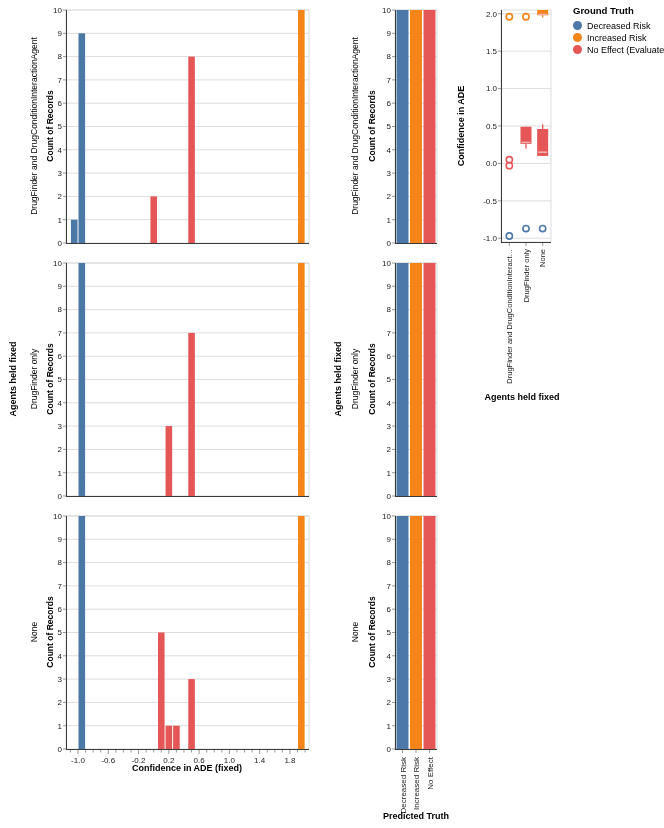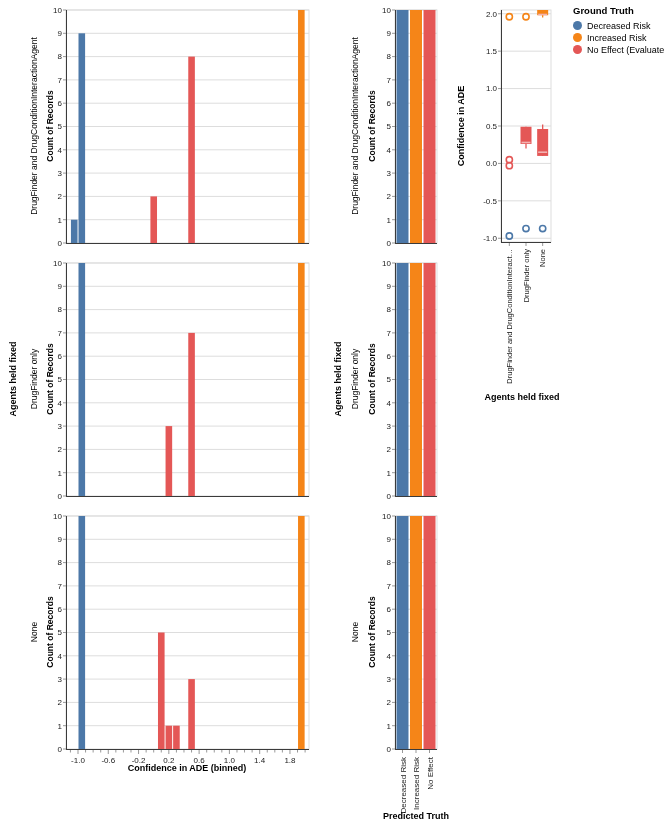--- a/index.html
+++ b/index.html
@@ -352,21 +352,21 @@
       <text x="0" y="0" text-anchor="end" font-size="7.5" fill="#1a1a1a" transform="translate(545.1666666666666,249) rotate(-90)">None</text>
     </svg>
 
   <div class="vtext axis-title" style="left:13px;top:379px">Agents held fixed</div>
   <div class="vtext facet-label" style="left:34px;top:126px">DrugFinder and DrugConditionInteractionAgent</div>
   <div class="vtext facet-label" style="left:34px;top:379px">DrugFinder only</div>
   <div class="vtext facet-label" style="left:34px;top:632px">None</div>
   <div class="vtext count-title" style="left:50px;top:126px">Count of Records</div>
   <div class="vtext count-title" style="left:50px;top:379px">Count of Records</div>
   <div class="vtext count-title" style="left:50px;top:632px">Count of Records</div>
-  <div class="htext axis-title" style="left:187px;top:768px">Confidence in ADE (binned)</div>
+  <div class="htext axis-title" style="left:187px;top:768px">Confidence in ADE (fixed)</div>
 
   <div class="vtext axis-title" style="left:338px;top:379px">Agents held fixed</div>
   <div class="vtext facet-label" style="left:355px;top:126px">DrugFinder and DrugConditionInteractionAgent</div>
   <div class="vtext facet-label" style="left:355px;top:379px">DrugFinder only</div>
   <div class="vtext facet-label" style="left:355px;top:632px">None</div>
   <div class="vtext count-title" style="left:372px;top:126px">Count of Records</div>
   <div class="vtext count-title" style="left:372px;top:379px">Count of Records</div>
   <div class="vtext count-title" style="left:372px;top:632px">Count of Records</div>
   <div class="htext axis-title" style="left:416px;top:816px">Predicted Truth</div>
 

